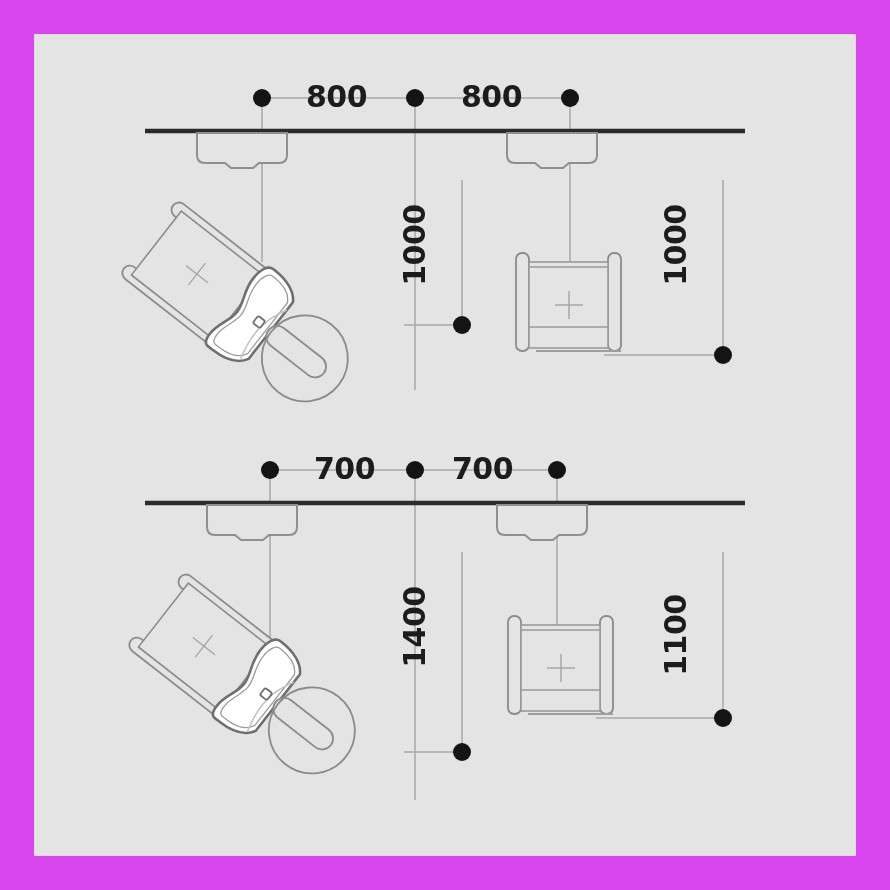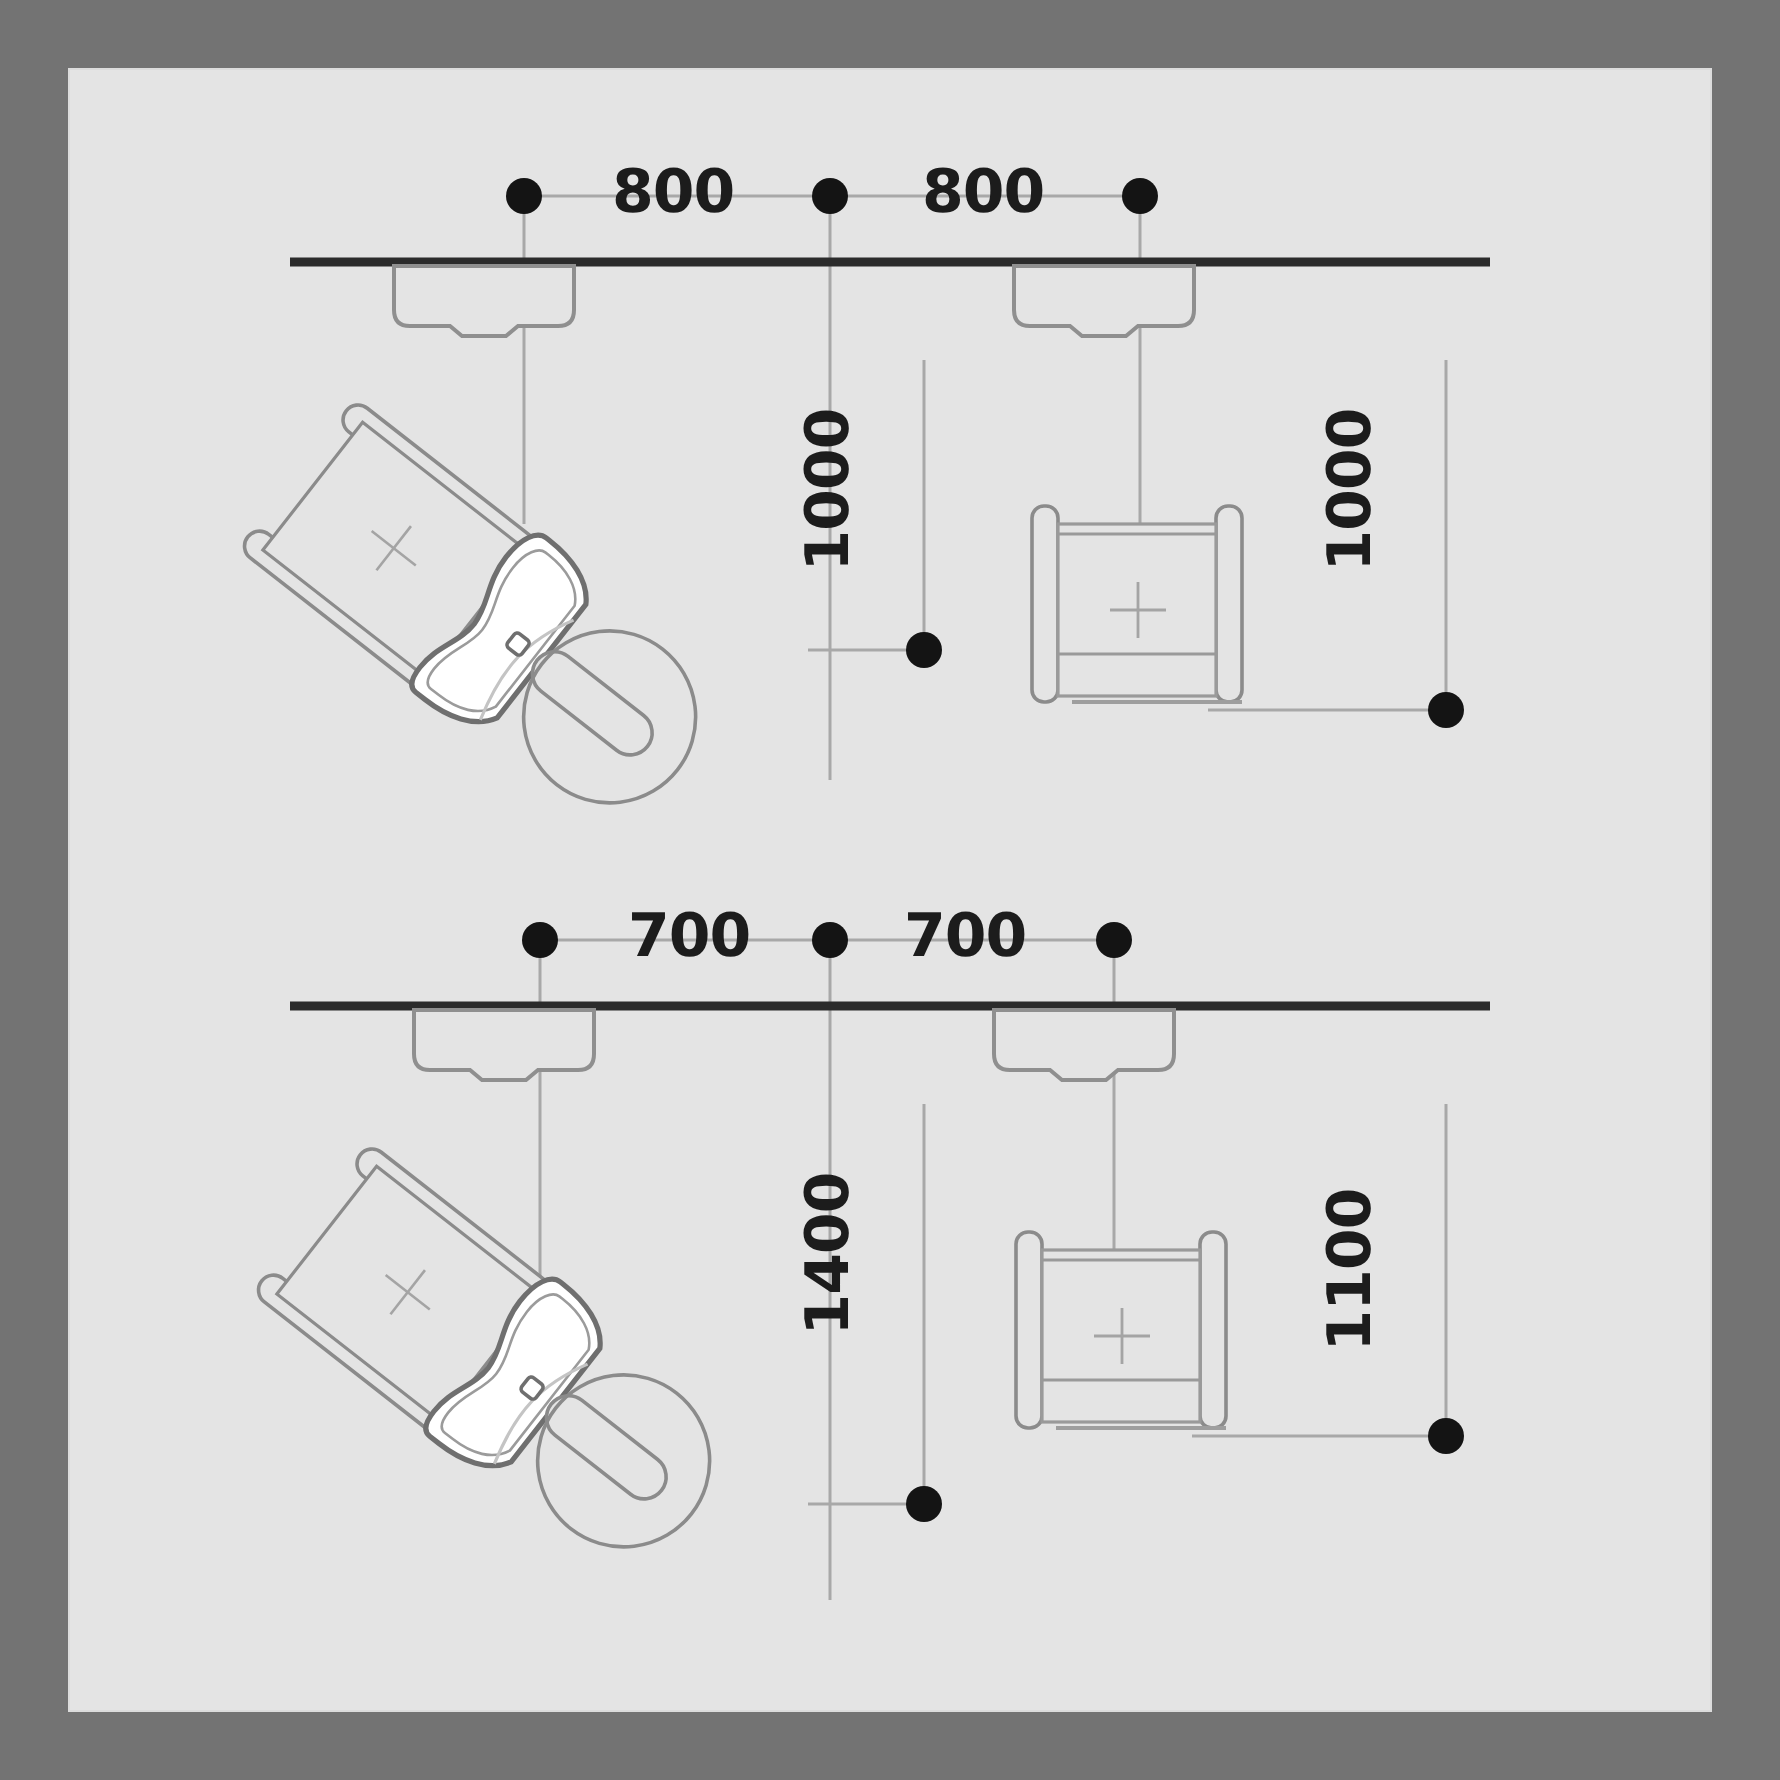--- a/index.html
+++ b/index.html
@@ -4,21 +4,21 @@
 <style>
   html, body {
     margin: 0;
     padding: 0;
     background: #ffffff;
   }
   #page {
     position: relative;
     width: 890px;
     height: 890px;
-    background: #737373;
+    background: #d946ef;
     font-family: "Liberation Sans", sans-serif;
     overflow: hidden;
   }
   #canvas-area {
     position: absolute;
     left: 35px;
     top: 35px;
     width: 820px;
     height: 820px;
     background: #e4e4e4;

